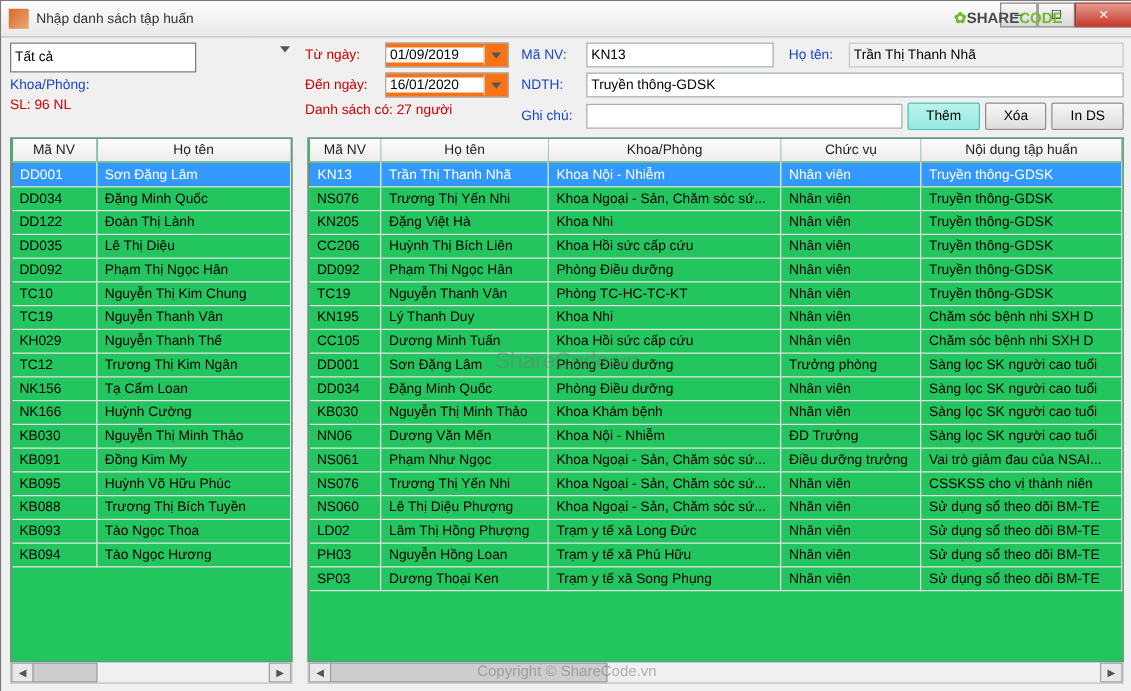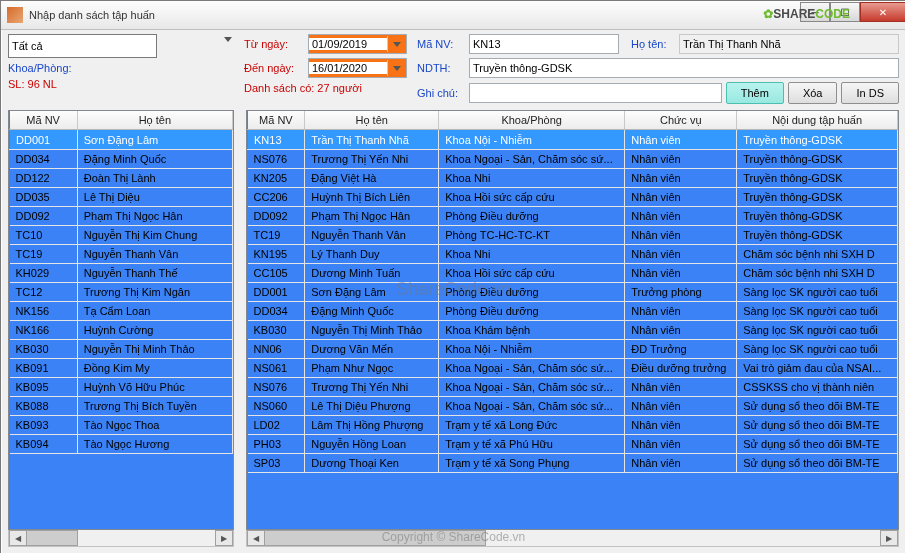--- a/index.html
+++ b/index.html
@@ -25,21 +25,21 @@
 .datepick{display:flex;align-items:center;border:1px solid #a5acb2;background:#f97316;height:18px}
 .datepick input{border:0;outline:none;width:72px;font-size:11px;padding:0 3px}
 .datepick .cal{width:18px;height:16px;border-left:1px solid #ccc;display:flex;align-items:center;justify-content:center}
 .datepick .cal span{width:0;height:0;border-left:4px solid transparent;border-right:4px solid transparent;border-top:5px solid #555}
 .midpan{flex:0 0 auto}
 .rightpan{flex:1}
 .btn{height:22px;padding:0 14px;border:1px solid #8e8f8f;background:linear-gradient(#f6f6f6,#dedede);cursor:pointer;font-size:11px;border-radius:2px}
 .btn.teal{background:linear-gradient(#b9f3ee,#98e9e1);border-color:#4cbfb3}
 .lower{flex:1;display:flex;padding:0 6px 6px 6px;gap:12px;min-height:0}
 .grid-wrap{display:flex;flex-direction:column;border:0;min-height:0}
-.grid{flex:1;overflow:auto;border:1px solid #828790;background:#3b82f6;min-height:0}
+.grid{flex:1;overflow:auto;border:1px solid #828790;background:#22c55e;min-height:0}
 table{border-collapse:collapse;width:100%;font-size:11px}
 th{background:linear-gradient(#fdfdfd,#ececec);border-right:1px solid #c8c8c8;border-bottom:1px solid #b8b8b8;padding:3px 6px;font-weight:normal;text-align:left;position:sticky;top:0;color:#222}
 th.center{text-align:center}
 td{border-right:1px solid #e4e4e4;border-bottom:1px solid #e4e4e4;padding:3px 6px;white-space:nowrap;overflow:hidden;text-overflow:ellipsis}
 tr.sel td{background:#3399ff;color:#fff}
 .hscroll{height:16px;background:#f0f0f0;border:1px solid #c2c2c2;border-top:0;position:relative}
 .hscroll .thumb{position:absolute;height:14px;top:0;background:#cdcdcd;border:1px solid #a0a0a0}
 .hscroll .arr{position:absolute;top:0;width:16px;height:14px;background:#e8e8e8;border:1px solid #a0a0a0;display:flex;align-items:center;justify-content:center;font-size:8px;color:#555}
 .logo{position:absolute;right:56px;top:6px;font-size:12px;font-weight:bold;color:#4a4a4a;pointer-events:none}
 .logo .s{color:#6fbb2e}

